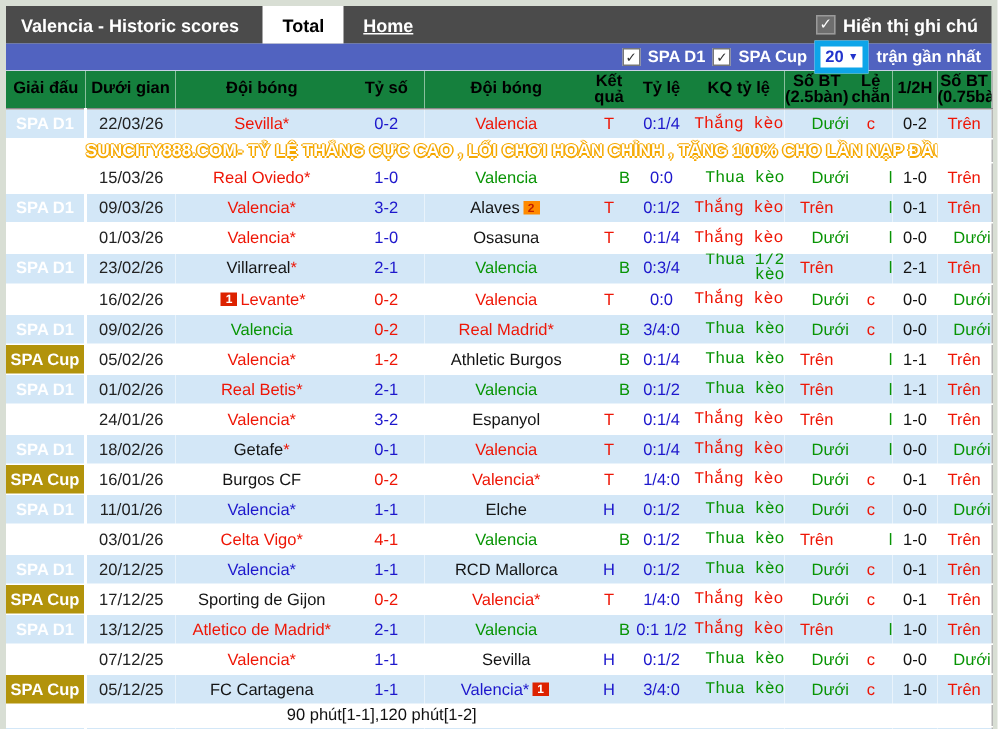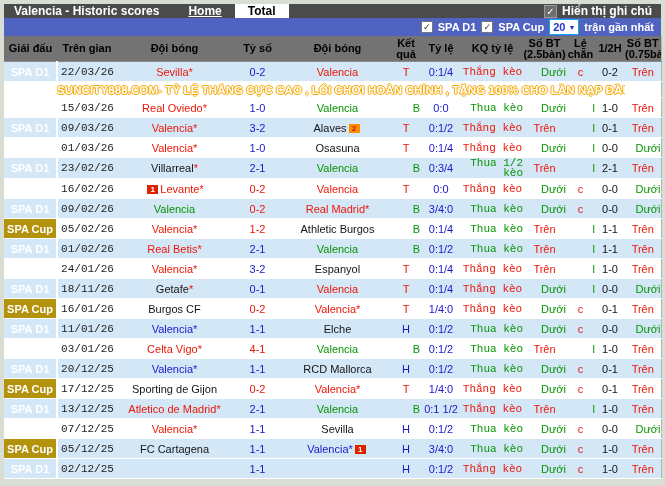--- a/index.html
+++ b/index.html
@@ -4,21 +4,21 @@
 <style>
   html,body{margin:0;padding:0;}
   body{
     width:665px;height:486px;overflow:hidden;position:relative;
     background:#d8ded4;
     font-family:"Liberation Sans","DejaVu Sans",sans-serif;
   }
   .frame{position:absolute;left:4px;top:4px;width:657px;}
   
   .titlebar{
-    height:14px;background:#4b4b4b;display:flex;align-items:stretch;
+    height:25px;background:#4b4b4b;display:flex;align-items:stretch;
     color:#fff;font-weight:bold;font-size:12px;
   }
   .titlebar .title{display:flex;align-items:center;padding:0 16px 0 10px;}
   .tab{display:flex;align-items:center;padding:0 13px;}
   .tab.active{background:#ffffff;color:#000;}
   .tab.link{color:#fff;text-decoration:underline;cursor:pointer;}
   .note-toggle{margin-left:auto;display:flex;align-items:center;gap:5px;padding-right:9px;}
   .cb-dark{
     width:11px;height:11px;background:#6e6e6e;border:1px solid #9a9a9a;
     color:#fff;font-size:10px;line-height:11px;text-align:center;font-weight:bold;
@@ -26,66 +26,66 @@
   
   .filterbar{
     height:18px;background:#5163c0;display:flex;align-items:center;justify-content:flex-end;
     color:#fff;font-weight:bold;font-size:11px;gap:5px;padding-right:7px;
   }
   .cb-white{
     width:10px;height:10px;background:#fff;border:1px solid #777;
     color:#333;font-size:9px;line-height:10px;text-align:center;font-weight:bold;
   }
   .count-select{
-    background:#fff;border:1px solid #0ea5e9;height:14px;display:flex;align-items:center;
+    background:#fff;border:4px solid #0ea5e9;height:14px;display:flex;align-items:center;
     padding:0 3px;color:#2233cc;font-weight:bold;font-size:11px;gap:3px;cursor:pointer;
   }
   .count-select .arr{font-size:7px;color:#2233cc;}
   
   table{border-collapse:collapse;table-layout:fixed;width:657px;background:#fff;
         font-size:11px;border-right:1px solid #b5b5b5;}
   thead td{
-    background:#737373;color:#000;font-weight:bold;text-align:center;vertical-align:middle;
+    background:#15803d;color:#000;font-weight:bold;text-align:center;vertical-align:middle;
     height:25px;line-height:11px;padding:0;border-bottom:1px solid #8a8a8a;overflow:hidden;
   }
   tbody td{
     text-align:center;vertical-align:middle;height:19px;padding:0;
     overflow:hidden;white-space:nowrap;border-bottom:1px solid #fff;
   }
   tr.bg-blue td{background:#d3e7f7;}
   tr.bg-white td{background:#ffffff;}
   td.league{color:#fff;font-weight:bold;background:#8a3404;border-right:2px solid #fff;font-size:11px;}
   td.league.cup{background:#b2930b;}
   td.kq{white-space:normal;line-height:10px;font-family:Liberation Mono, monospace;}
   .t-red{color:#ee1606;}
   .t-green{color:#089404;text-align:right;}
   .t-blue{color:#1d17cc;}
   .t-black{color:#141414;}
-  .t-date{color:#222;font-family:Liberation Mono, monospace;}
+  .t-date{color:#222;}
   td.ad-cell{
     background:#0000cc;color:#ffffff;font-weight:bold;font-size:11.5px;height:15px;
     text-shadow:1px 0 0 #f5a800,-1px 0 0 #f5a800,0 1px 0 #f5a800,0 -1px 0 #f5a800;
     letter-spacing:.1px;cursor:pointer;
   }
   tr.ad-row td{height:15px;}
   tr.note-row td{height:14px;font-size:11px;color:#111;background:#fff;}
   .badge{
     display:inline-block;min-width:9px;height:9px;padding:0 1px;margin:0 2px;
     font-size:8px;line-height:9px;font-weight:bold;text-align:center;vertical-align:1px;
   }
 </style>
 </head>
 <body>
 
 <div class="frame">
 
   <div class="titlebar">
     <span class="title">Valencia - Historic scores</span>
+    <span class="tab active">Total</span>
     <span class="tab link">Home</span>
-    <span class="tab active">Total</span>
     <span class="note-toggle">
       <span class="cb-dark">✓</span>
       <span>Hiển thị ghi chú</span>
     </span>
   </div>
 
   <div class="filterbar">
     <span class="cb-white">✓</span>
     <span>SPA D1</span>
     <span class="cb-white">✓</span>
@@ -108,21 +108,21 @@
         <col style="width:42px">
         <col style="width:61px">
       <col style="width:43px">
         <col style="width:29px">
         <col style="width:30px">
         <col style="width:36px">
     </colgroup>
     <thead>
         <tr>
           <td style="white-space: normal;">Giải đấu</td>
-          <td style="white-space: normal;">Trên gian</td>
+          <td style="white-space: normal;">Dưới gian</td>
           <td style="white-space: normal;">Đội bóng</td>
           <td style="white-space: normal;">Tỷ số</td>
           <td style="white-space: normal;">Đội bóng</td>
           <td style="white-space: normal;">Kết quả</td>
           <td style="white-space: normal;">Tỷ lệ</td>
           <td style="white-space: normal;">KQ tỷ lệ</td>
           <td style="white-space: normal;">Số BT (2.5bàn)</td>
           <td style="white-space: normal;">Lẻ chẵn</td>
           <td style="white-space: normal; text-align: center;">1/2H</td>
           <td style="white-space: normal;">Số BT (0.75bàn)</td>
@@ -269,21 +269,21 @@
           <td class="t-red">T</td>
           <td class="t-blue">0:1/4</td>
           <td class="kq t-red">Thắng kèo</td>
           <td class="t-red">Trên</td>
           <td class="t-green">l</td>
           <td class="t-black">1-0</td>
           <td class="t-red">Trên</td>
         </tr>
         <tr class="bg-blue">
           <td class="league">SPA D1</td>
-          <td class="t-date">18/11/26</td>
+          <td class="t-date">18/02/26</td>
           <td><span class="t-black">Getafe</span><span class="t-red">*</span></td>
           <td class="t-blue">0-1</td>
           <td><span class="t-red">Valencia</span></td>
           <td class="t-red">T</td>
           <td class="t-blue">0:1/4</td>
           <td class="kq t-red">Thắng kèo</td>
           <td class="t-green">Dưới</td>
           <td class="t-green">l</td>
           <td class="t-black">0-0</td>
           <td class="t-green">Dưới</td>
@@ -393,20 +393,25 @@
           <td class="t-blue">1-1</td>
           <td><span class="t-blue">Valencia</span><span class="t-blue">*</span><span class="badge" style="background: rgb(221, 34, 0); color: rgb(255, 255, 255);">1</span></td>
           <td class="t-blue">H</td>
           <td class="t-blue">3/4:0</td>
           <td class="kq t-green">Thua kèo</td>
           <td class="t-green">Dưới</td>
           <td class="t-red">c</td>
           <td class="t-black">1-0</td>
           <td class="t-red">Trên</td>
         </tr>
+        <tr class="note-row">
+          <td colspan="2"></td>
+          <td colspan="3">90 phút[1-1],120 phút[1-2]</td>
+          <td colspan="7"></td>
+        </tr>
         <tr class="bg-blue">
           <td class="league">SPA D1</td>
           <td class="t-date">02/12/25</td>
           <td></td>
           <td class="t-blue">1-1</td>
           <td></td>
           <td class="t-blue">H</td>
           <td class="t-blue">0:1/2</td>
           <td class="kq t-red">Thắng kèo</td>
           <td class="t-green">Dưới</td>

